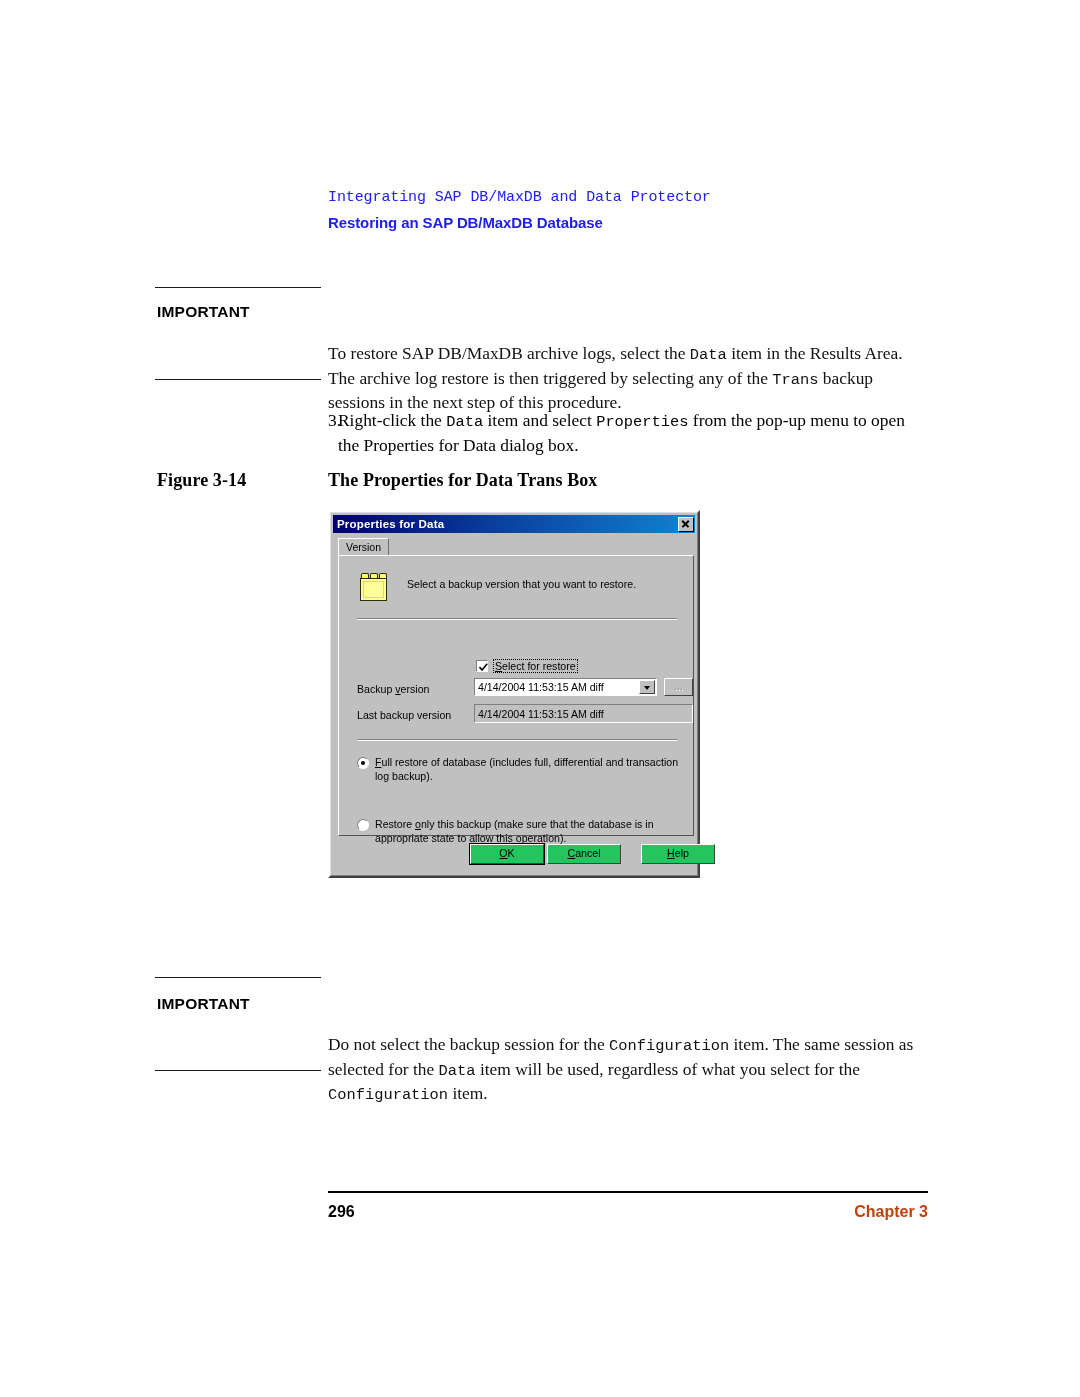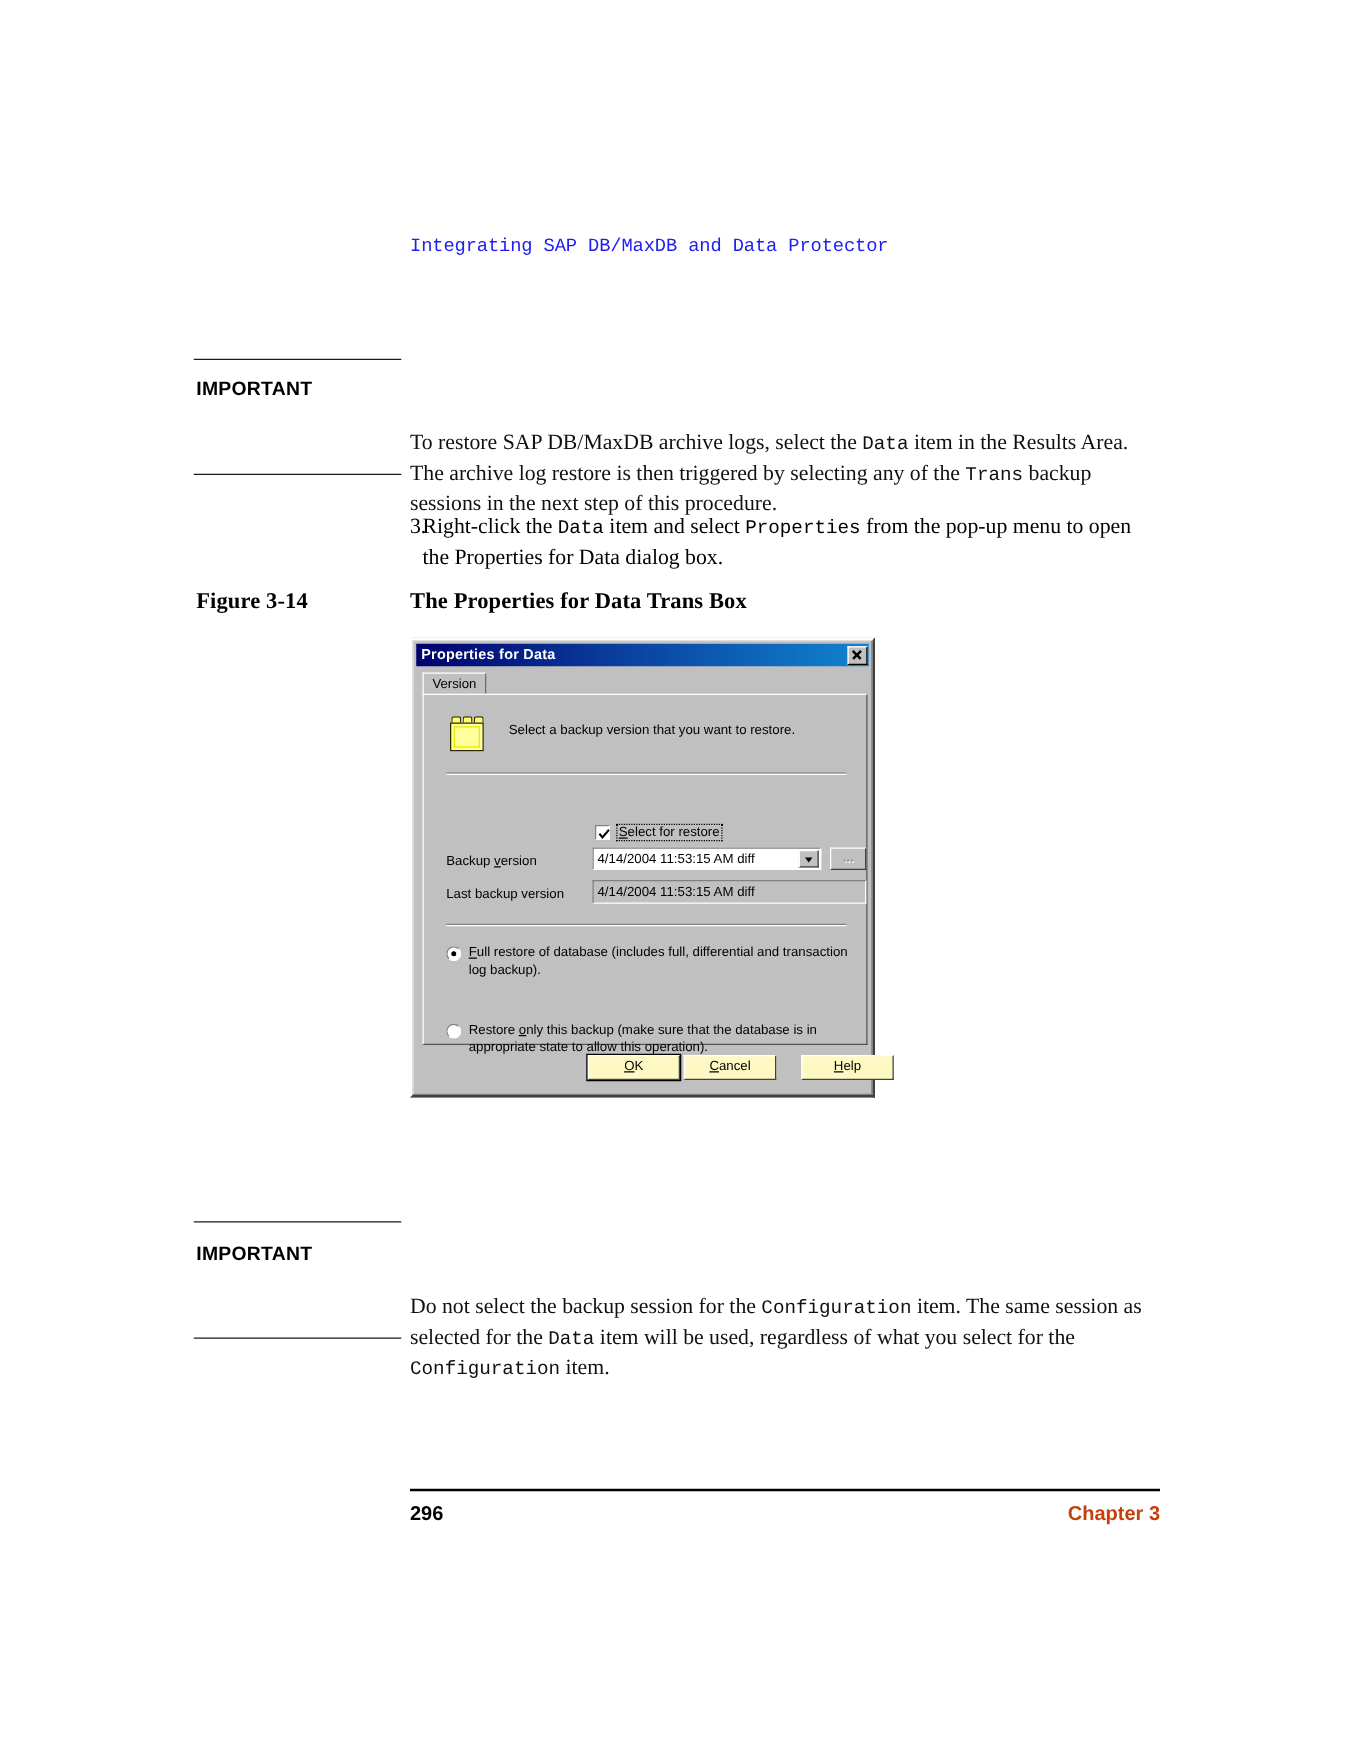--- a/index.html
+++ b/index.html
@@ -434,21 +434,21 @@
     left: 0;
     top: 330px;
     width: 368px;
     height: 30px;
   }
   .pbtn {
     position: absolute;
     top: 2px;
     width: 74px;
     height: 20px;
-    background: #fef9c3;
+    background: #22c55e;
     border-top: 1.5px solid #ffffff;
     border-left: 1.5px solid #ffffff;
     border-right: 1.5px solid #404040;
     border-bottom: 1.5px solid #404040;
     box-sizing: border-box;
     font-size: 10.6px;
     text-align: center;
     line-height: 16px;
     color: #000;
   }
@@ -488,20 +488,21 @@
     color: #c2410c;
   }
 </style>
 </head>
 <body>
 
 <div class="page">
 
   <div class="runhead">
     <div class="runhead-line1">Integrating SAP DB/MaxDB and Data Protector</div>
+    <div class="runhead-line2">Restoring an SAP DB/MaxDB Database</div>
   </div>
 
   <div class="rule" style="top:287px;"></div>
   <div class="note-label" style="top:303px;">IMPORTANT</div>
   <div class="body-col" style="top:302px;"><span>To restore SAP DB/MaxDB archive logs, select the </span><span class="mono">Data</span><span> item in the Results Area. The archive log restore is then triggered by selecting any of the </span><span class="mono">Trans</span><span> backup sessions in the next step of this procedure.</span></div>
   <div class="rule" style="top:379px;"></div>
 
   <div class="step" style="top:409px;">
     <span class="step-num">3.</span>
     <span class="step-txt"><span>Right-click the </span><span class="mono">Data</span><span> item and select </span><span class="mono">Properties</span><span> from the pop-up menu to open the Properties for Data dialog box.</span></span>

